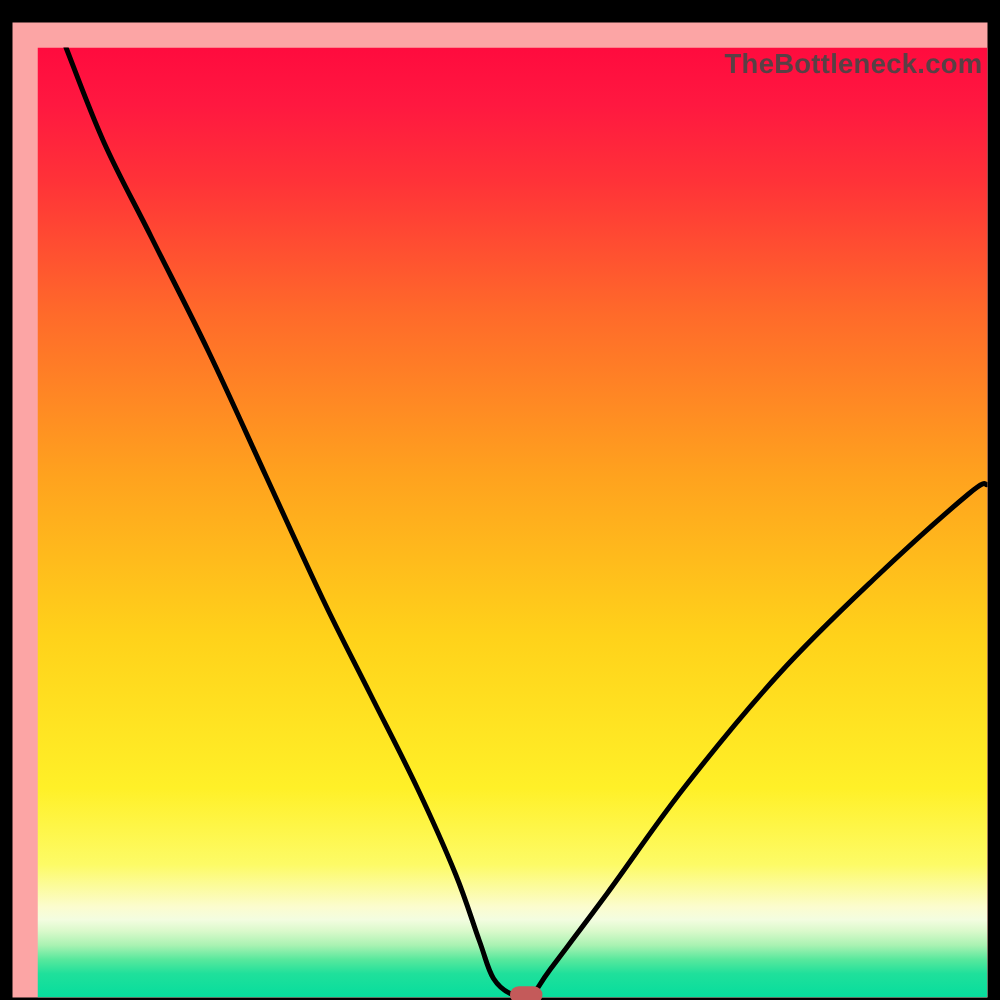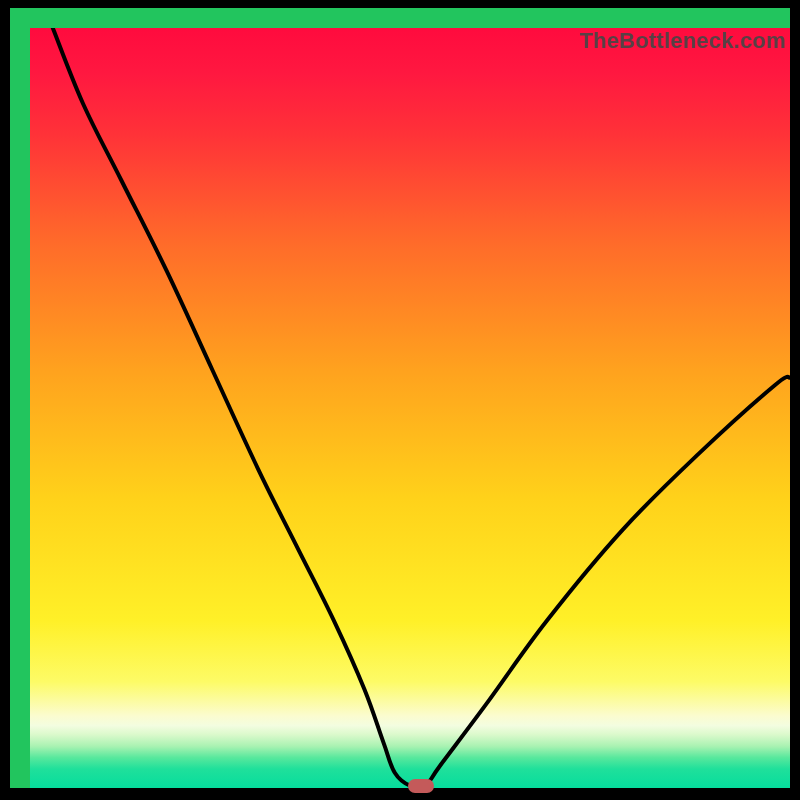--- a/index.html
+++ b/index.html
@@ -1,23 +1,23 @@
 <!DOCTYPE html>
 <html><head>
 <meta charset="utf-8">
 <style>
   * { margin: 0; padding: 0; box-sizing: border-box; }
   html, body { width: 800px; height: 800px; background: #000; overflow: hidden; }
   .frame {
     position: absolute;
     left: 10px;
-    top: 8px;
+    top: 18px;
     width: 780px;
     height: 780px;
-    background: #22c55e;
+    background: #fca5a5;
   }
   .plot {
     position: absolute;
     left: 20px;
     top: 20px;
     width: 760px;
     height: 760px;
   }
   .grad {
     position: absolute;

